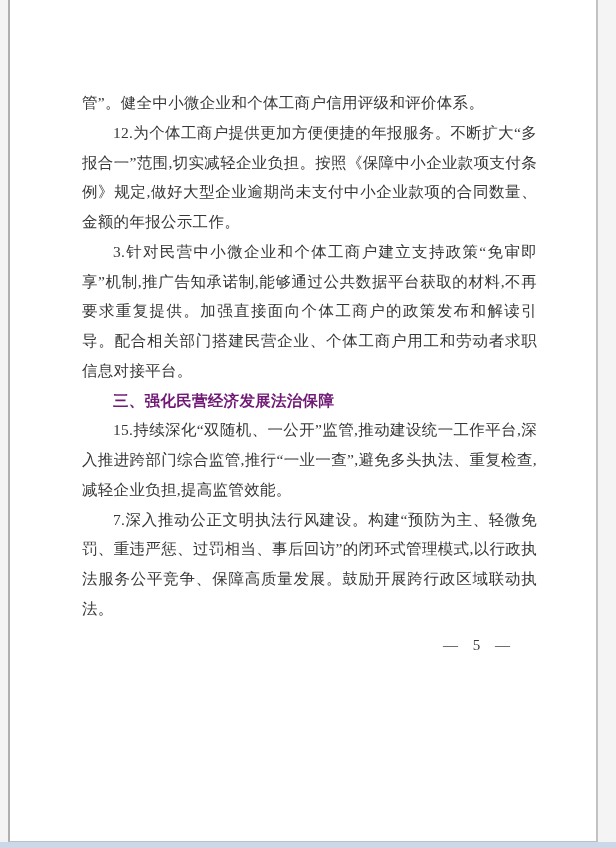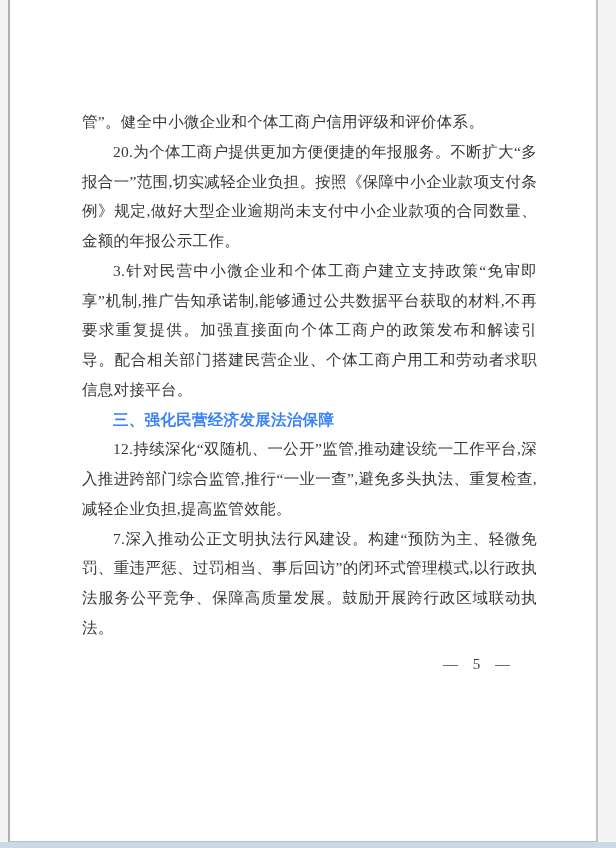--- a/index.html
+++ b/index.html
@@ -30,58 +30,58 @@
     position: absolute;
     left: 0;
     bottom: 0;
     width: 616px;
     height: 6px;
     background: #ccd8e7;
   }
   .text-block {
     position: absolute;
     left: 72px;
-    top: 107px;
+    top: 88px;
     width: 455px;
     color: #373737;
     font-size: 15.5px;
     line-height: 29.75px;
     text-align: justify;
     text-justify: inter-character;
     letter-spacing: 0.3px;
   }
   .text-block p {
     margin: 0;
     text-indent: 2em;
   }
   .text-block p.continuation {
     text-indent: 0;
   }
   .text-block p.heading {
     font-family: "Liberation Sans", sans-serif;
     font-weight: bold;
-    color: #3b82f6;
+    color: #701a75;
   }
   .page-number {
     margin-top: 7px;
     text-align: right;
     padding-right: 26px;
     font-size: 15px;
     letter-spacing: 1px;
     word-spacing: 9px;
     color: #3a3a3a;
   }
 </style>
 </head>
 <body>
 
 <div class="paper">
   <div class="text-block">
     <p class="continuation">管”。健全中小微企业和个体工商户信用评级和评价体系。</p>
-    <p>20.为个体工商户提供更加方便便捷的年报服务。不断扩大“多报合一”范围,切实减轻企业负担。按照《保障中小企业款项支付条例》规定,做好大型企业逾期尚未支付中小企业款项的合同数量、金额的年报公示工作。</p>
+    <p>12.为个体工商户提供更加方便便捷的年报服务。不断扩大“多报合一”范围,切实减轻企业负担。按照《保障中小企业款项支付条例》规定,做好大型企业逾期尚未支付中小企业款项的合同数量、金额的年报公示工作。</p>
     <p>3.针对民营中小微企业和个体工商户建立支持政策“免审即享”机制,推广告知承诺制,能够通过公共数据平台获取的材料,不再要求重复提供。加强直接面向个体工商户的政策发布和解读引导。配合相关部门搭建民营企业、个体工商户用工和劳动者求职信息对接平台。</p>
     <p class="heading">三、强化民营经济发展法治保障</p>
-    <p>12.持续深化“双随机、一公开”监管,推动建设统一工作平台,深入推进跨部门综合监管,推行“一业一查”,避免多头执法、重复检查,减轻企业负担,提高监管效能。</p>
+    <p>15.持续深化“双随机、一公开”监管,推动建设统一工作平台,深入推进跨部门综合监管,推行“一业一查”,避免多头执法、重复检查,减轻企业负担,提高监管效能。</p>
     <p>7.深入推动公正文明执法行风建设。构建“预防为主、轻微免罚、重违严惩、过罚相当、事后回访”的闭环式管理模式,以行政执法服务公平竞争、保障高质量发展。鼓励开展跨行政区域联动执法。</p>
     <div class="page-number">— 5 —</div>
   </div>
 </div>
 <div class="bottom-strip"></div>
 
 </body></html>

